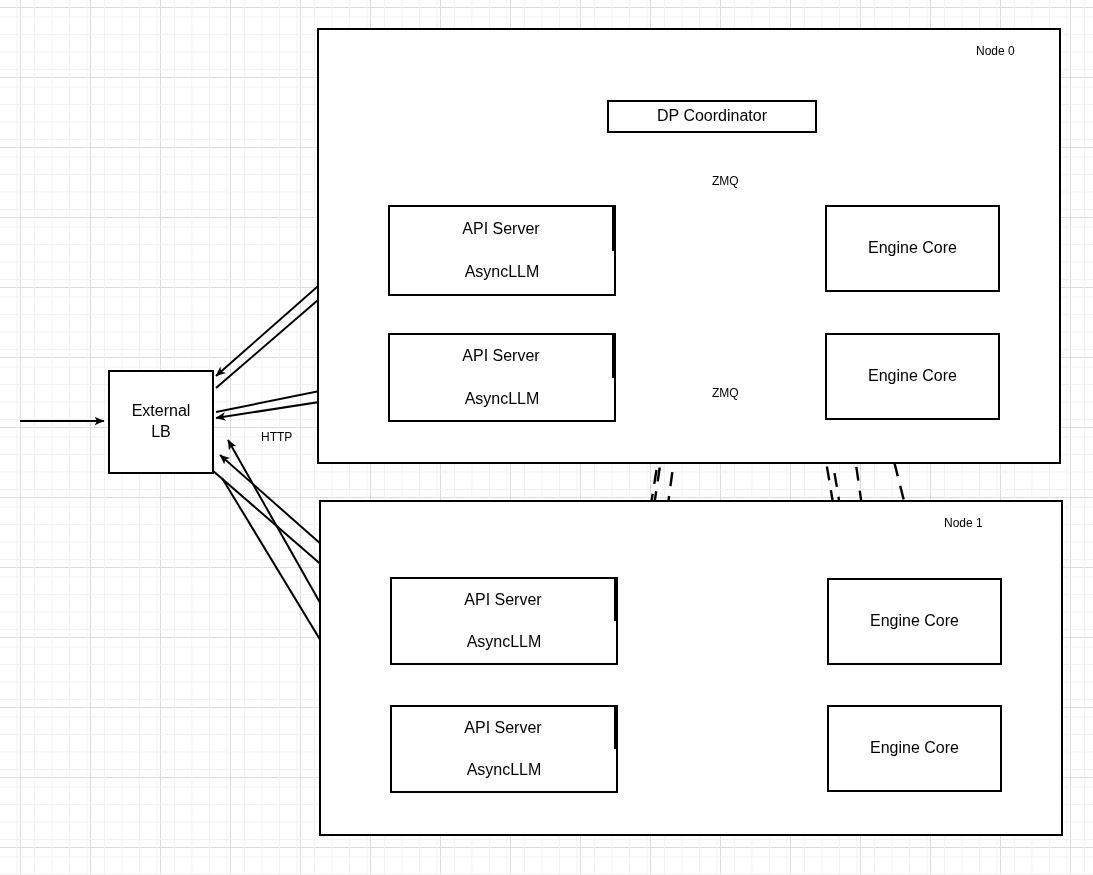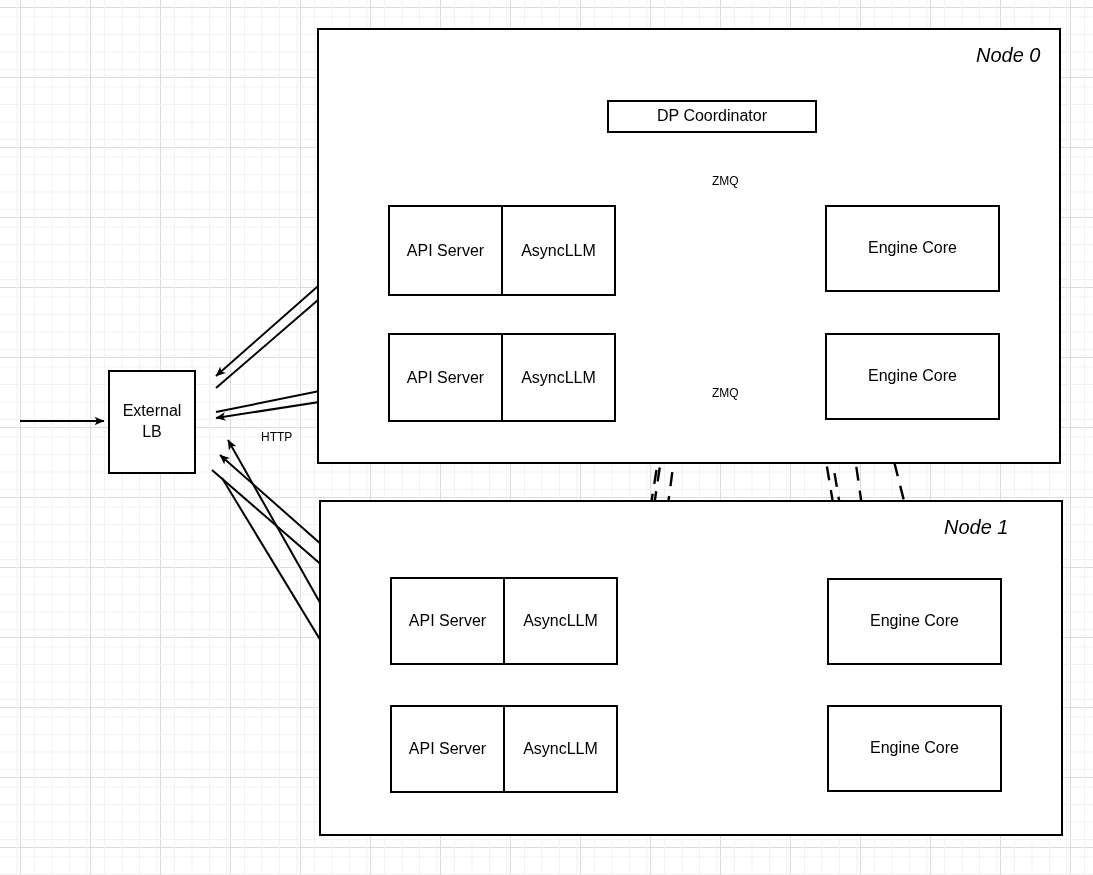--- a/index.html
+++ b/index.html
@@ -39,41 +39,40 @@
   }
   .node-box {
     position: absolute;
     box-sizing: border-box;
     border: 2px solid #000000;
     background: #ffffff;
     z-index: 3;
   }
   .node-label {
     position: absolute;
-    font-size: 20px;
+    font-size: 12px;
     color: #000000;
     white-space: nowrap;
     z-index: 4;
-    font-style: italic;
   }
   .dashed-group {
     position: absolute;
     box-sizing: border-box;
     border: 2px dashed #000000;
     background: transparent;
     z-index: 2;
   }
   .unit-box {
     position: absolute;
     box-sizing: border-box;
     border: 2px solid #000000;
     background: #ffffff;
     z-index: 5;
     display: flex;
-    flex-direction: row;
+    flex-direction: column;
     align-items: stretch;
   }
   .unit-half {
     flex: 1 1 50%;
     display: flex;
     align-items: center;
     justify-content: center;
     font-size: 16px;
     color: #000000;
     white-space: nowrap;
@@ -204,21 +203,21 @@
     </g>
 
     <g>
       <line x1="690" y1="158" x2="621" y2="238" stroke="#000" stroke-width="2.4" stroke-dasharray="14 10" marker-end="url(#ah)"></line>
       <line x1="698" y1="160" x2="626" y2="330" stroke="#000" stroke-width="2.4" stroke-dasharray="14 10" marker-end="url(#ah)"></line>
       <line x1="706" y1="162" x2="634" y2="610" stroke="#000" stroke-width="2.4" stroke-dasharray="14 10" marker-end="url(#ah)"></line>
       <line x1="714" y1="163" x2="640" y2="712" stroke="#000" stroke-width="2.4" stroke-dasharray="14 10" marker-end="url(#ah)"></line>
     </g>
   </svg>
 
-  <div class="plain-box" style="left:108px; top:370px; width:88px; height:104px;">
+  <div class="plain-box" style="left:108px; top:370px; width:106px; height:104px;">
     <span>External
 LB</span>
   </div>
   <div class="edge-label" style="left:261px; top:430px;">HTTP</div>
 
   <div class="node-box" style="left:317px; top:28px; width:744px; height:436px;"></div>
   <div class="node-label" style="left:976px; top:44px;">Node 0</div>
 
   <div class="plain-box" style="left:607px; top:100px; width:210px; height:33px;">
     <span>DP Coordinator</span>

